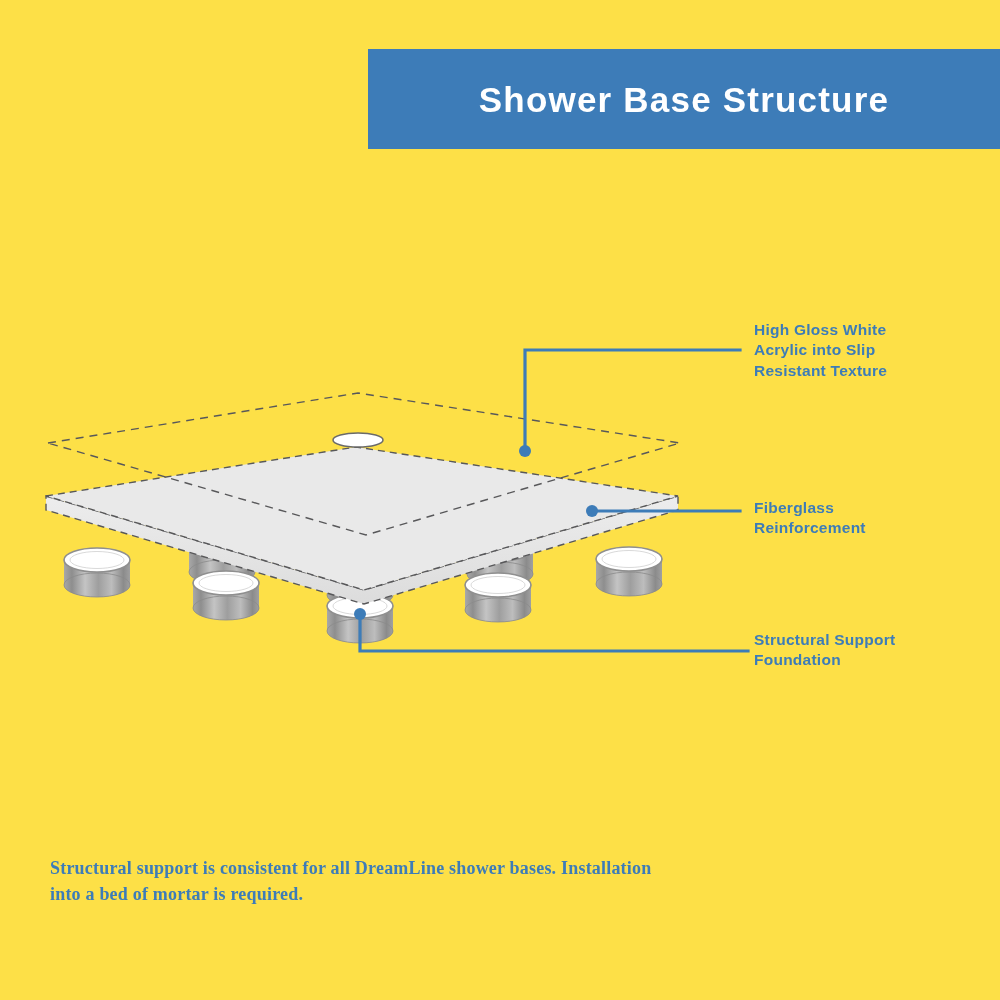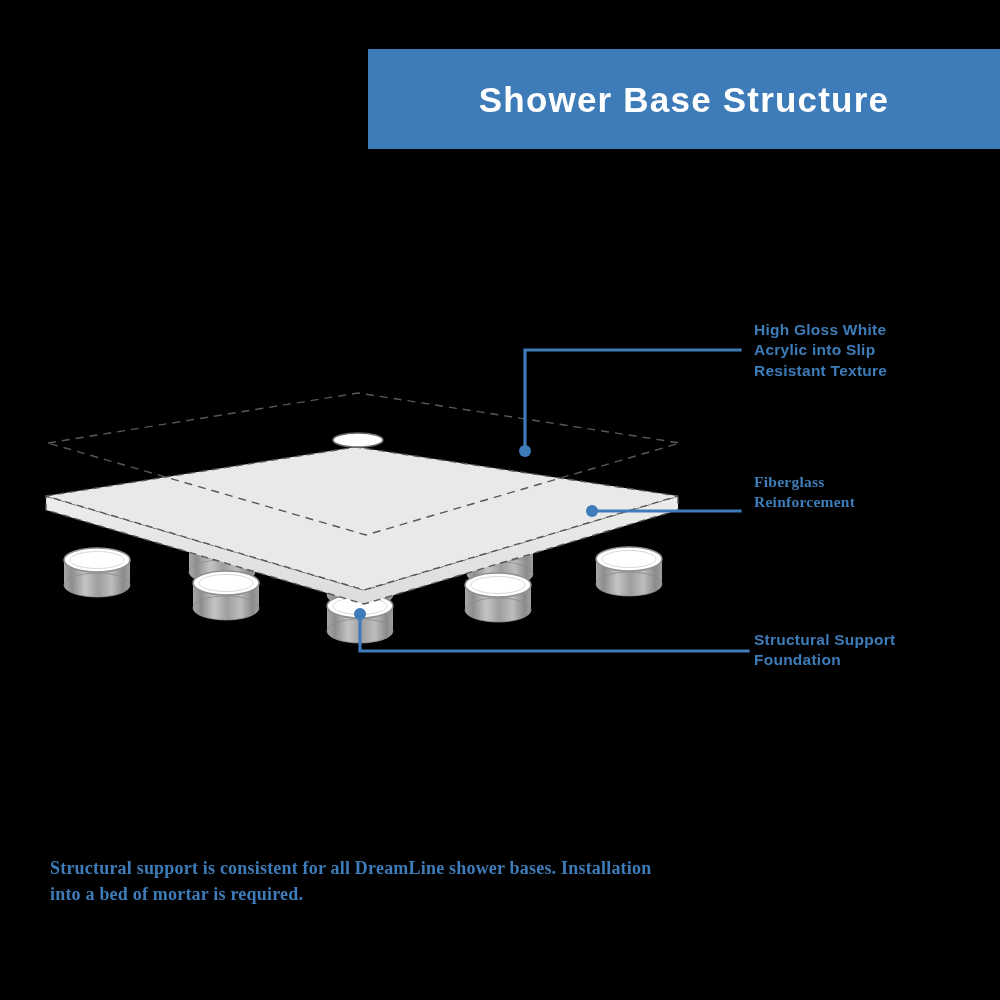--- a/index.html
+++ b/index.html
@@ -14,21 +14,21 @@
     overflow: hidden;
     font-family: "Liberation Sans", sans-serif;
     position: relative;
   }
 
   #page {
     position: absolute;
     left: 0; top: 0;
     width: 1000px;
     height: 1000px;
-    background: #000000;
+    background: #fde047;
   }
 
   
   .header-banner {
     position: absolute;
     left: 368px;
     top: 49px;
     width: 632px;
     height: 100px;
     background: #3d7cb8;
@@ -65,21 +65,21 @@
     position: absolute;
     color: #3d7cb8;
     font-family: "Liberation Sans", sans-serif;
     font-size: 15.5px;
     font-weight: bold;
     line-height: 1.32;
     letter-spacing: 0.25px;
     white-space: pre-line;
   }
   #label-acrylic { left: 754px; top: 320px; width: 230px; }
-  #label-fiberglass { left: 754px; top: 472px; width: 230px; font-family: Liberation Serif, serif; }
+  #label-fiberglass { left: 754px; top: 498px; width: 230px; }
   #label-support { left: 754px; top: 630px; width: 235px; }
 
   
   .footer-note {
     position: absolute;
     left: 50px;
     top: 856px;
     width: 620px;
     color: #3d7cb8;
     font-family: Liberation Serif, serif;

